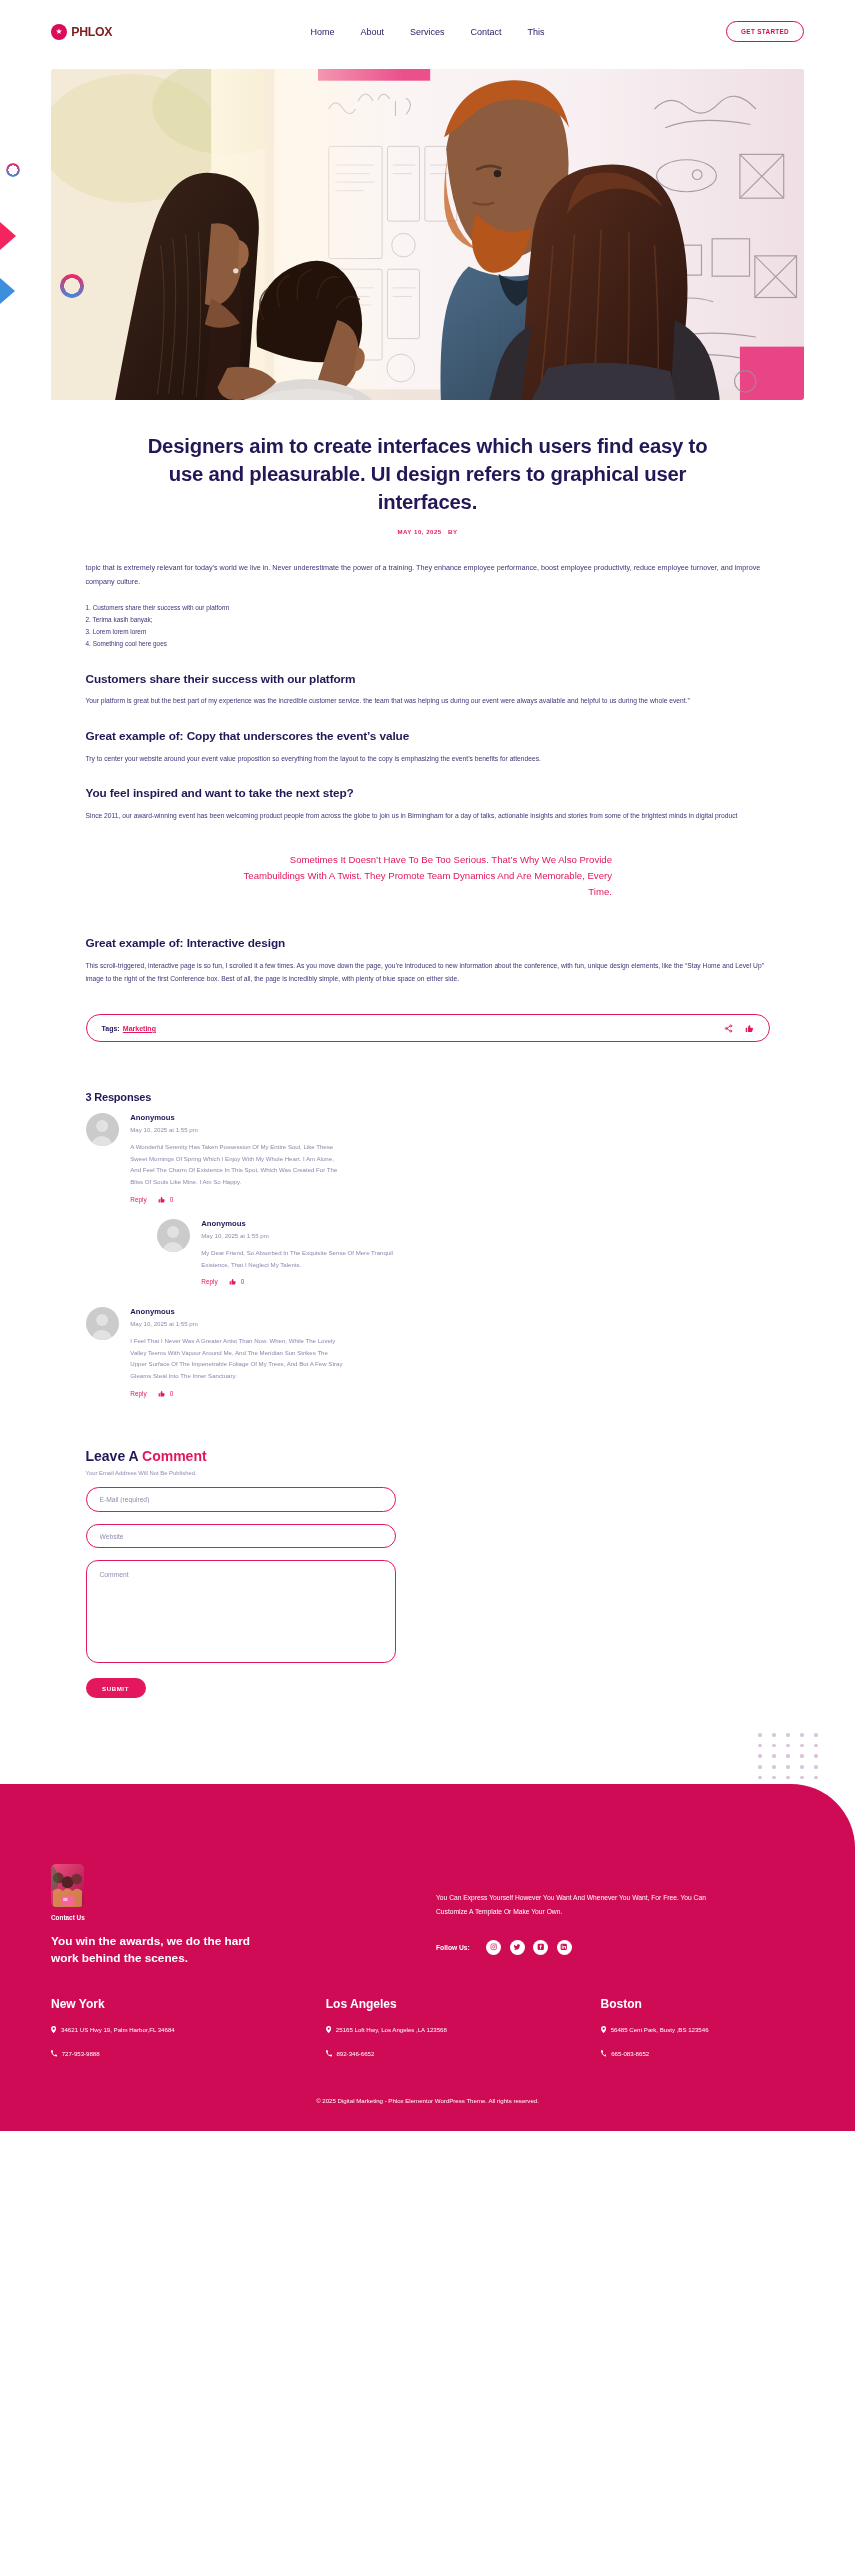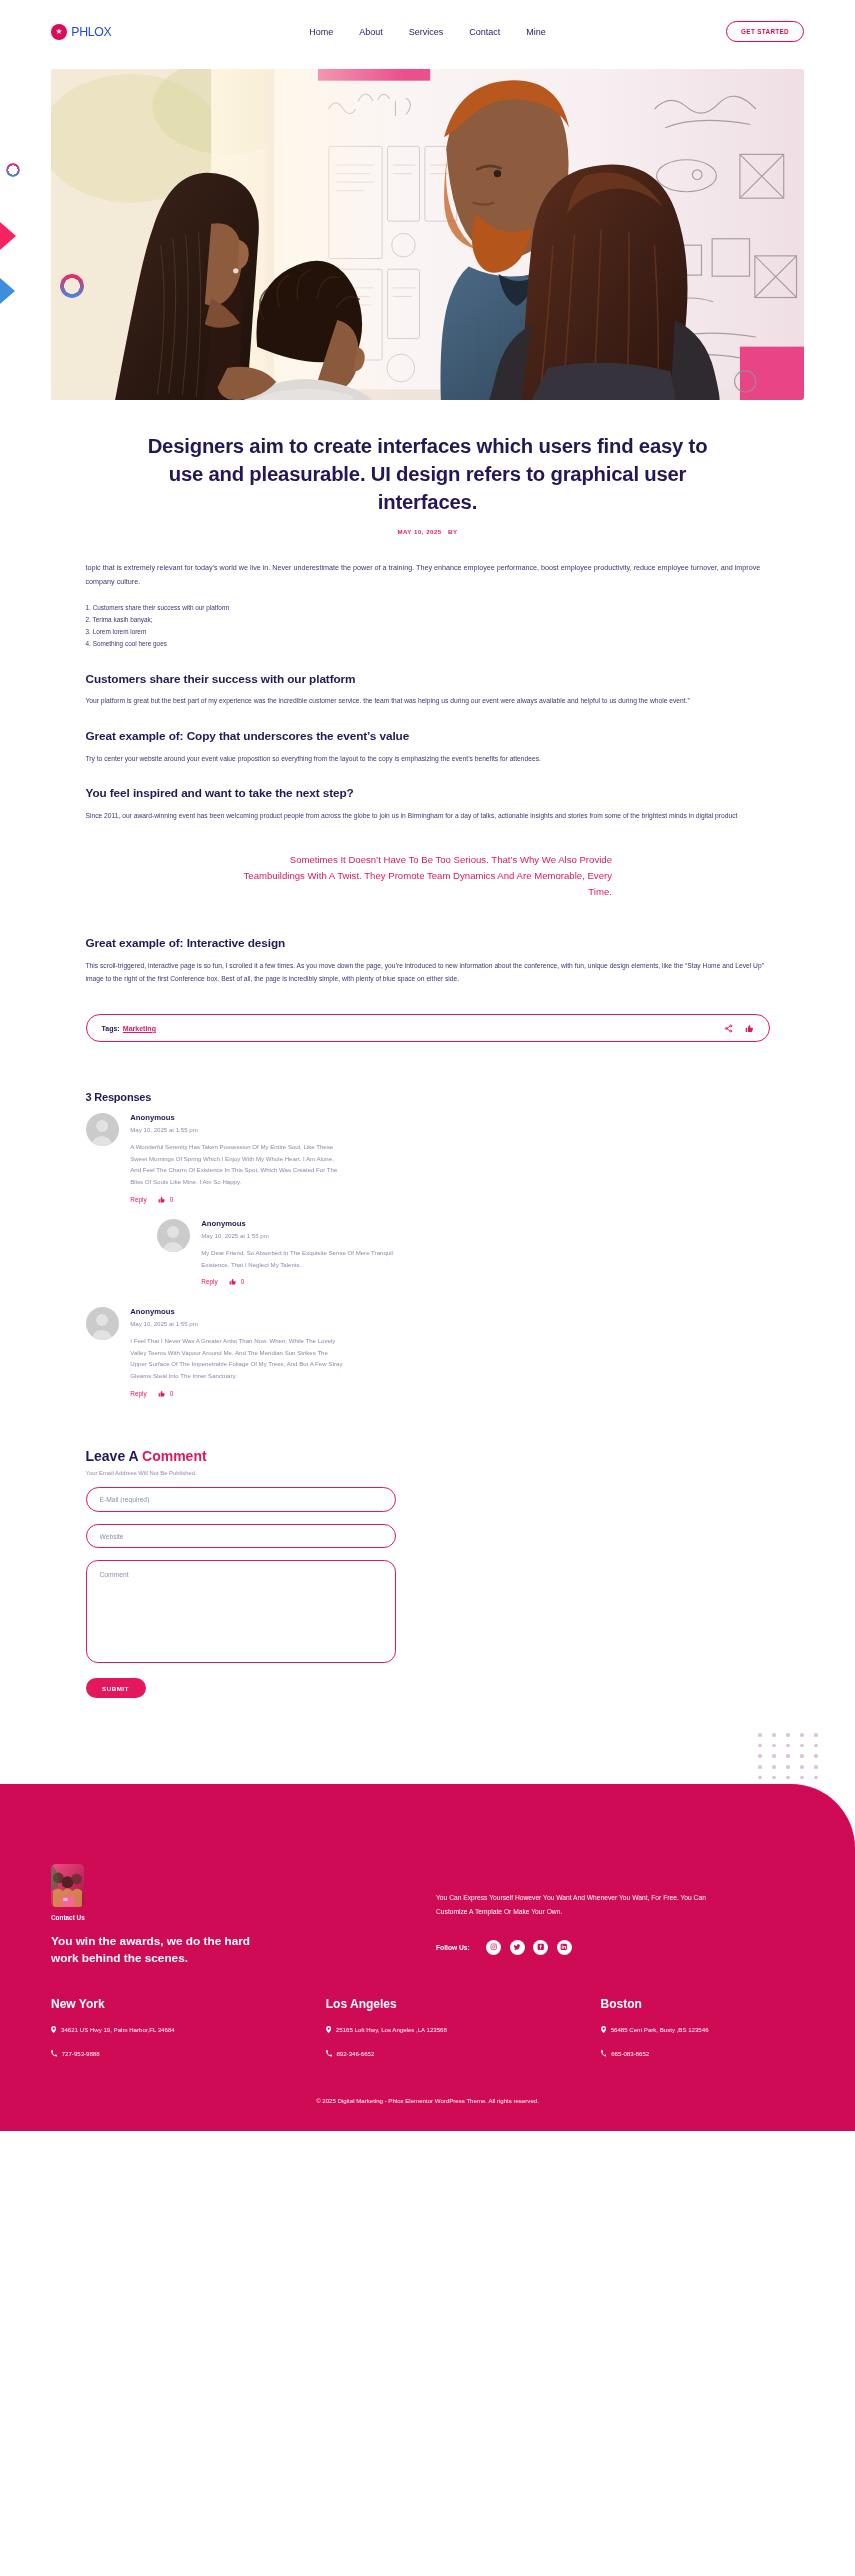--- a/index.html
+++ b/index.html
@@ -26,22 +26,22 @@
   .brand-mark {
     width: 16px; height: 16px; border-radius: 50%;
     background: #DB0A5B; position: relative; flex: none;
     display:flex; align-items:center; justify-content:center;
   }
   .brand-mark::after {
     content: ""; width: 6.4px; height: 6.4px; background: #fff;
     clip-path: polygon(50% 0%, 61% 35%, 98% 35%, 68% 57%, 79% 91%, 50% 70%, 21% 91%, 32% 57%, 2% 35%, 39% 35%);
   }
   .brand-name {
-    font-size: 12.3px; font-weight: 400; letter-spacing: -0.3px;
-    color: #1d4ed8; font-family: "Liberation Sans", sans-serif;
+    font-size: 12.3px; font-weight: 700; letter-spacing: -0.3px;
+    color: #7f1d1d; font-family: "Liberation Sans", sans-serif;
   }
   .main-nav { flex: 1; display: flex; justify-content: center; gap: 26px; }
   .main-nav a {
     font-size: 9px; color: #2B2067; text-decoration: none; font-weight: 500;
   }
   .cta-wrap { width: 160px; display: flex; justify-content: flex-end; }
   .btn-get-started {
     border: 1.1px solid #DB0A5B;
     color: #DB0A5B;
     background: #fff;
@@ -326,21 +326,21 @@
 <header class="site-header">
   <div class="brand">
     <span class="brand-mark"></span>
     <span class="brand-name">PHLOX</span>
   </div>
   <nav class="main-nav">
     <a href="#">Home</a>
     <a href="#">About</a>
     <a href="#">Services</a>
     <a href="#">Contact</a>
-    <a href="#">Mine</a>
+    <a href="#">This</a>
   </nav>
   <div class="cta-wrap">
     <button class="btn-get-started">GET STARTED</button>
   </div>
 </header>
 
 <div class="hero">
   <svg viewBox="0 0 1410 620" preserveAspectRatio="xMidYMid slice" role="img" aria-label="Team at a whiteboard">
     <defs>
       <linearGradient id="bgWin" x1="0" y1="0" x2="1" y2="1">

